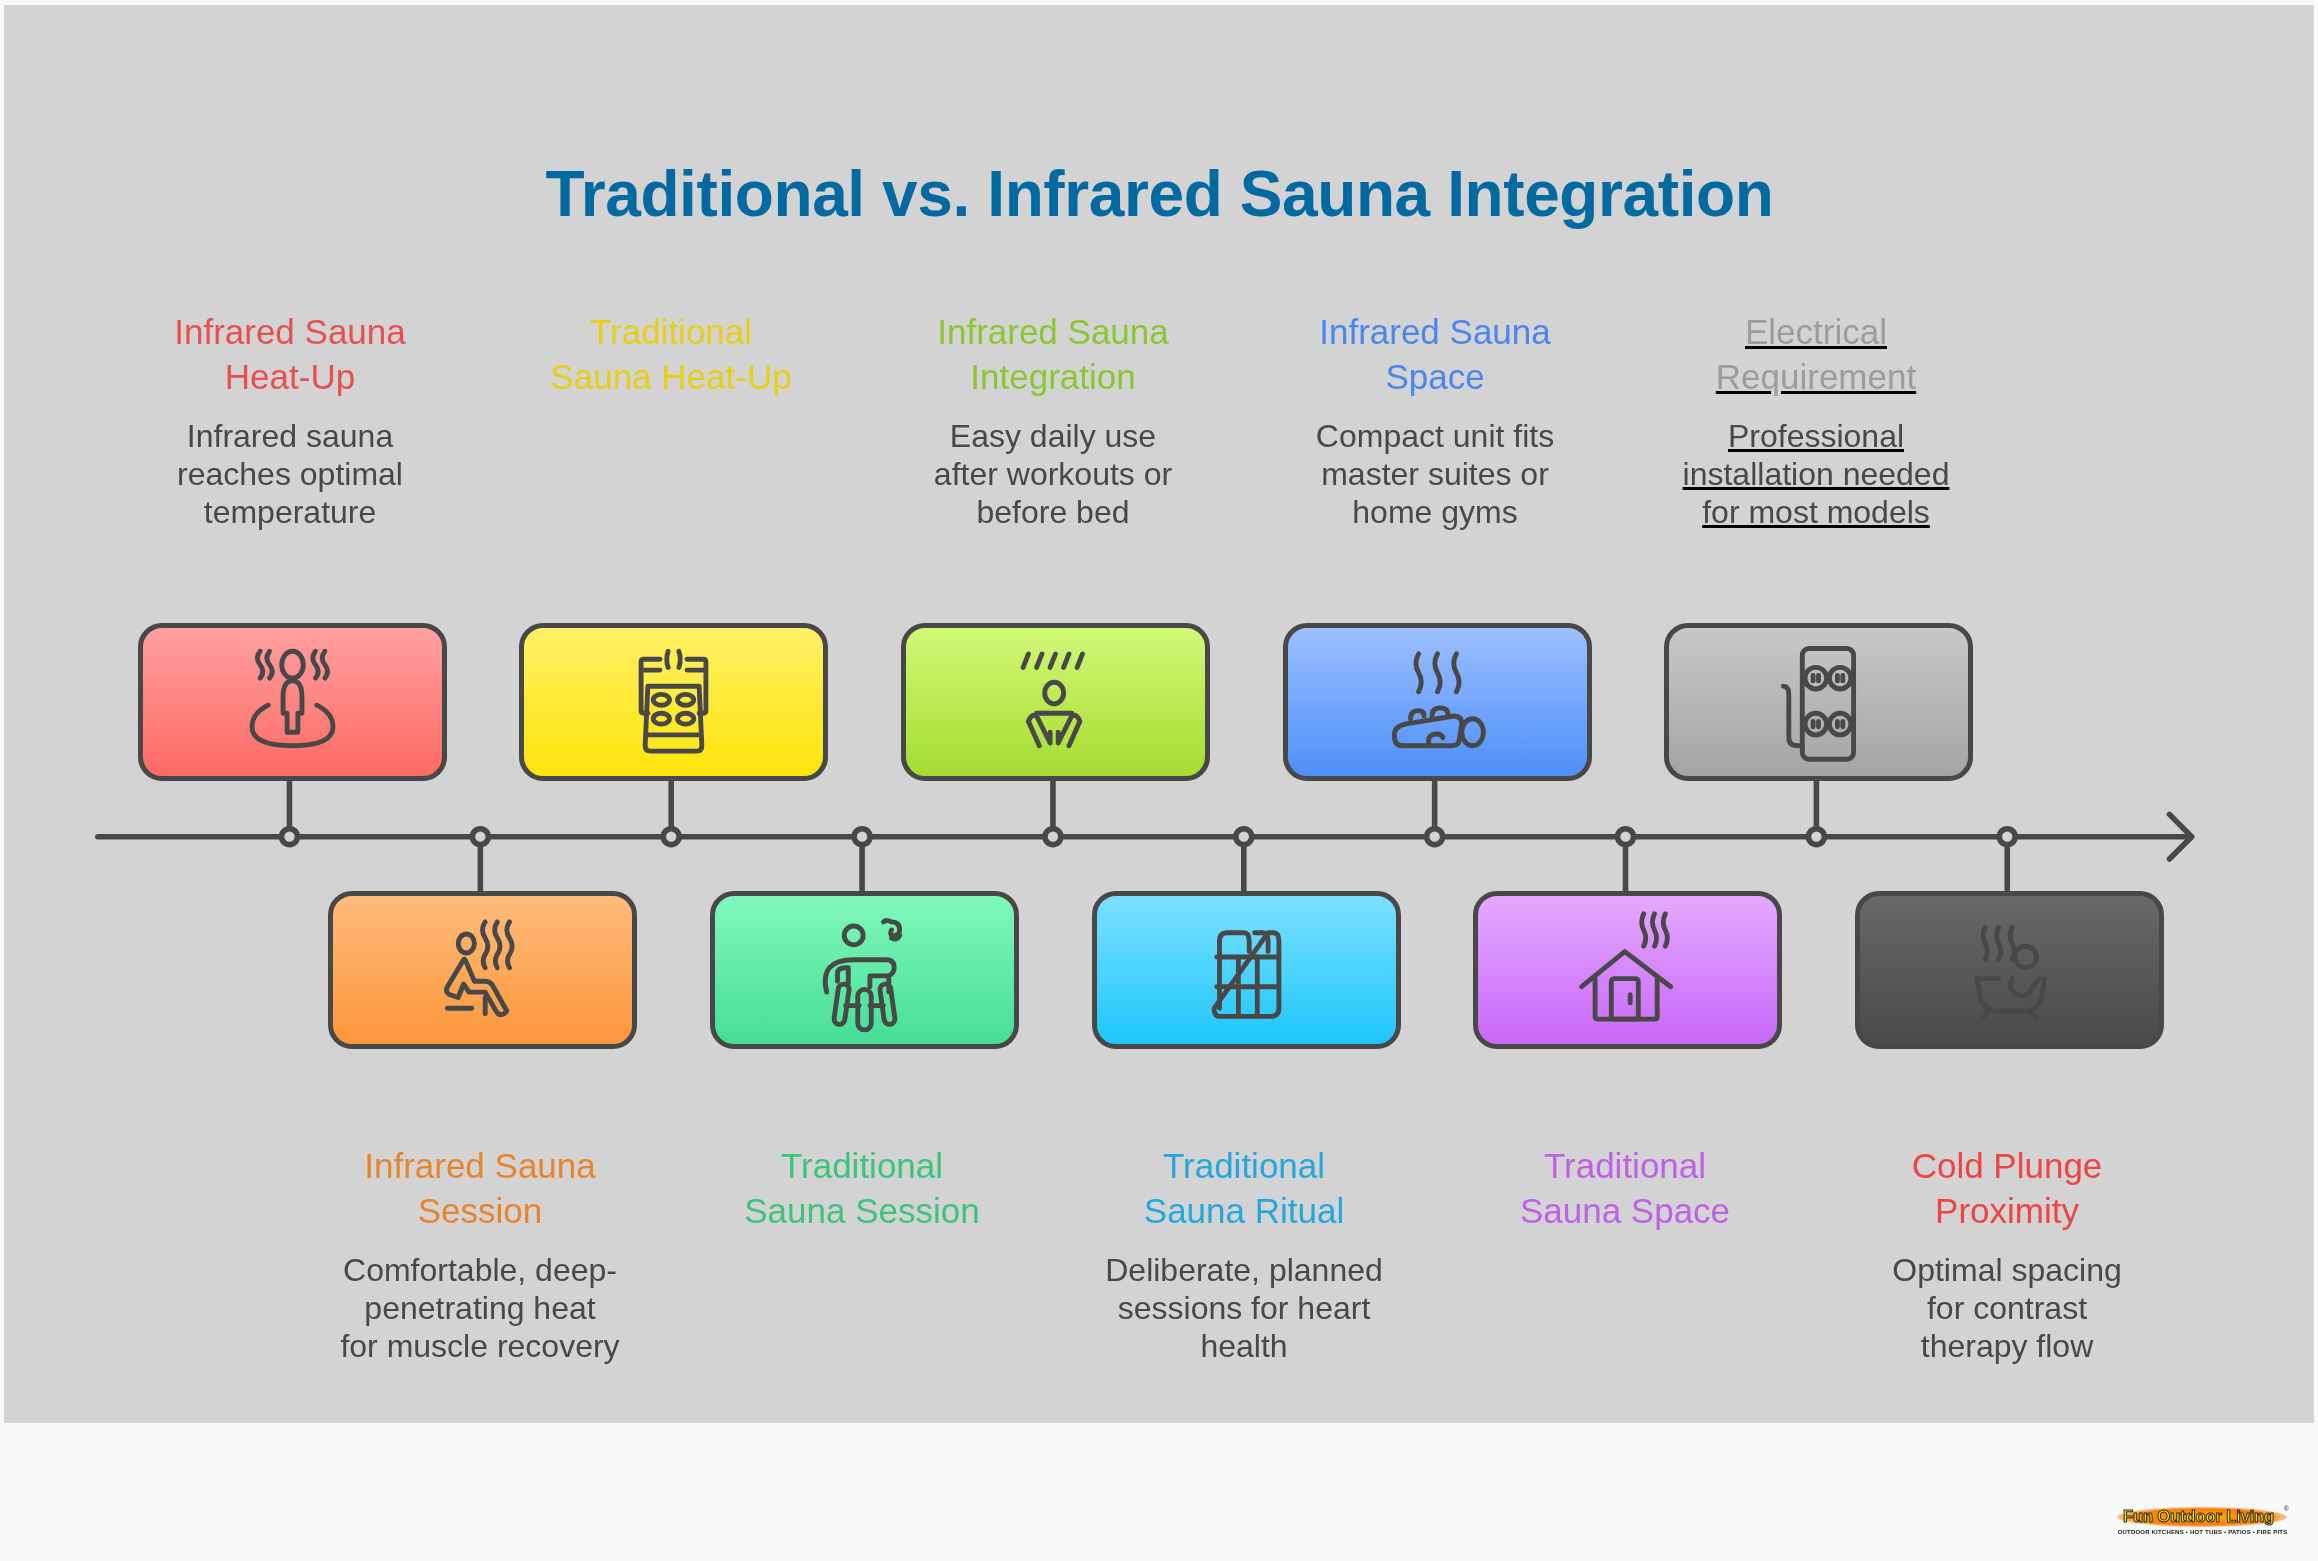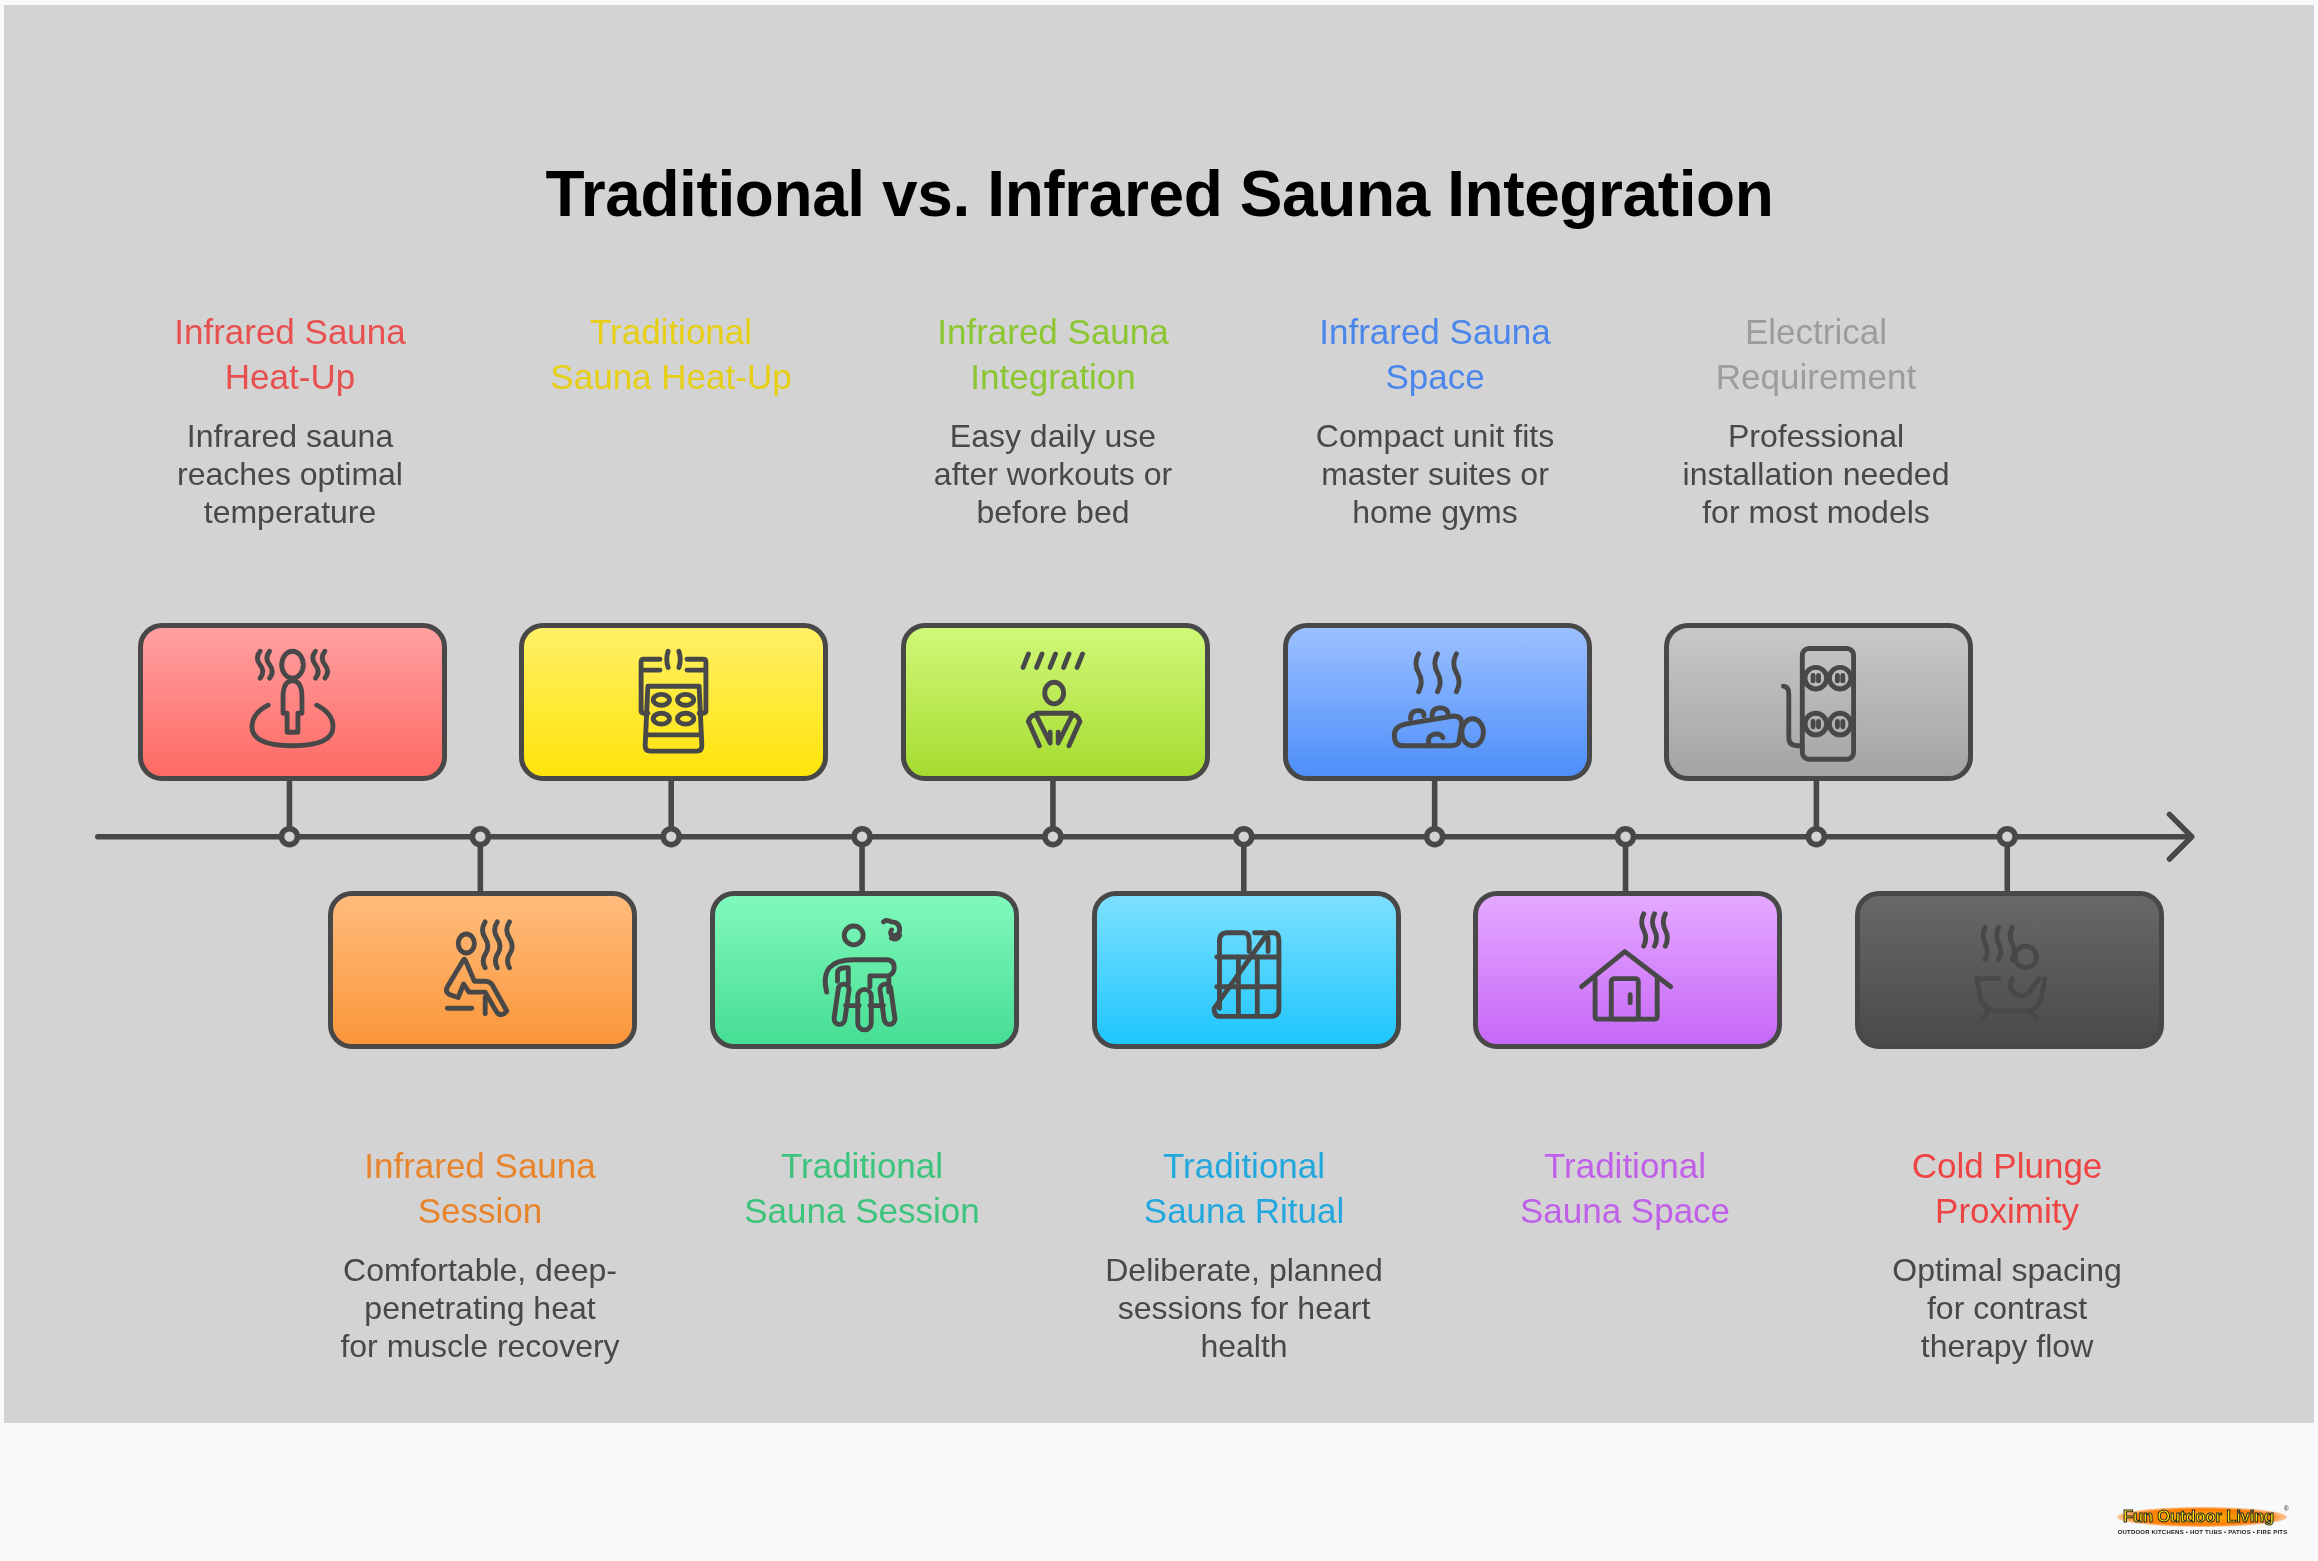--- a/index.html
+++ b/index.html
@@ -1,20 +1,20 @@
 <!DOCTYPE html>
 <html style="font-size:12.7px"><head>
 <meta charset="utf-8">
 <style>
   html, body { margin:0; padding:0; }
   body { width:2319px; height:1562px; background:#f7f9fa; position:relative; overflow:hidden;
          font-family:"Liberation Sans", "DejaVu Sans", sans-serif; }
   .panel { position:absolute; left:4px; top:4.8px; width:2310px; height:1418px; background:#d3d3d3; }
   .title { position:absolute; left:0; top:156px; width:2319px; text-align:center; font-size:64px;
-           font-weight:bold; color:#000000; letter-spacing:-0.4px; line-height:76px; }
+           font-weight:bold; color:#0369a1; letter-spacing:-0.4px; line-height:76px; }
   .timeline { position:absolute; left:0; top:0; width:2319px; height:1562px; pointer-events:none; }
   .node-text { position:absolute; width:350px; text-align:center; }
   .node-heading { font-size:35px; line-height:45px; white-space:pre-line; }
   .node-desc { font-size:32px; line-height:38px; color:#484848; margin-top:17.5px; white-space:pre-line; }
   .box { position:absolute; width:299px; height:148px; border:5.6px solid #484848; border-radius:24px;
          display:flex; align-items:center; justify-content:center; box-sizing:content-box; }
   .box svg { width:135px; height:135px; }
   .logo { position:absolute; left:2115px; top:1505px; width:173px; height:32px;text-decoration:underline; }
   .logo-oval { position:absolute; left:1.6px; top:1.6px; width:170px; height:20.7px; border-radius:50%;
                background:radial-gradient(ellipse at center, #ffb400 0%, #ff7a00 55%, rgba(255,80,0,0.0) 80%); }
@@ -212,21 +212,21 @@
     <path d="M26 56 L26 84 q0 2 2 2 L70 86 q2 0 2 -2 L72 56"></path>
     <rect x="38" y="56" width="20" height="30" rx="2"></rect>
     <line x1="52" y1="68" x2="52" y2="74"></line>
   </svg>
 </div>
 <div class="node-text" style="left:1450px; top:1143px;">
   <div class="node-heading" style="color:#c060e8;">Traditional
 Sauna Space</div>
 </div>
 
-<div class="node-text" style="left:1641px; top:309px;">
+<div class="node-text" style="left:1641px; top:309px;text-decoration:underline;">
   <div class="node-heading" style="color:#9c9c9c;">Electrical
 Requirement</div>
   <div class="node-desc">Professional
 installation needed
 for most models</div>
 </div>
 <div class="box" style="left:1664px; top:623px; background:linear-gradient(#c8c8c8,#a4a4a4);">
   <svg viewBox="0 0 100 100" fill="none" stroke="#484848" stroke-width="3.6" stroke-linecap="round" stroke-linejoin="round">
     <rect x="38" y="10" width="38" height="82" rx="5"></rect>
     <path d="M24 38 q4 0 4 6 L28 76 q0 6 6 6 L38 82"></path>

